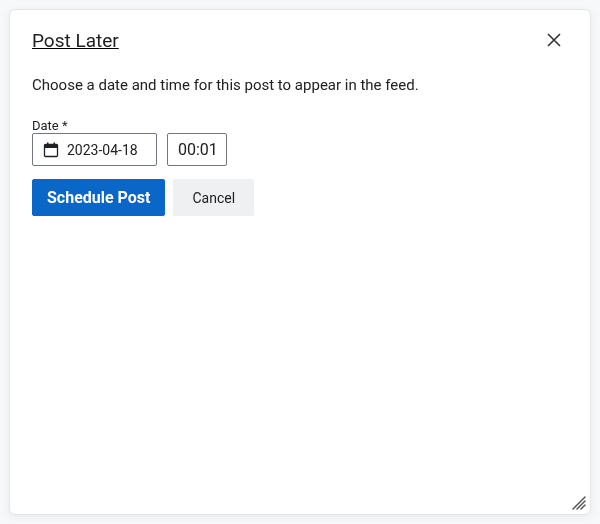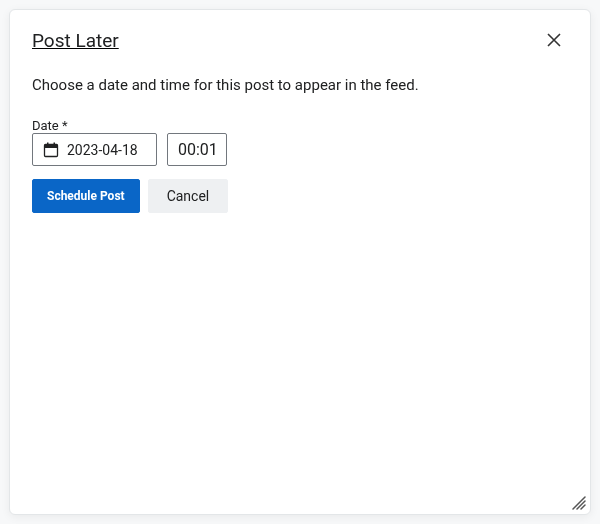--- a/index.html
+++ b/index.html
@@ -135,21 +135,21 @@
     .button-row {
       display: flex;
       gap: 8px;
     }
     .btn-primary {
       background: #0a66c7;
       color: #ffffff;
       border: 1px solid #0a66c7;
       border-radius: 2px;
       padding: 8px 14px;
-      font-size: 12px;
+      font-size: 16px;
       font-weight: 700;
       cursor: pointer;
       font-family: inherit;
     }
     .btn-secondary {
       background: #eef0f2;
       color: #202122;
       border: 1px solid #eef0f2;
       border-radius: 2px;
       padding: 8px 18px;

